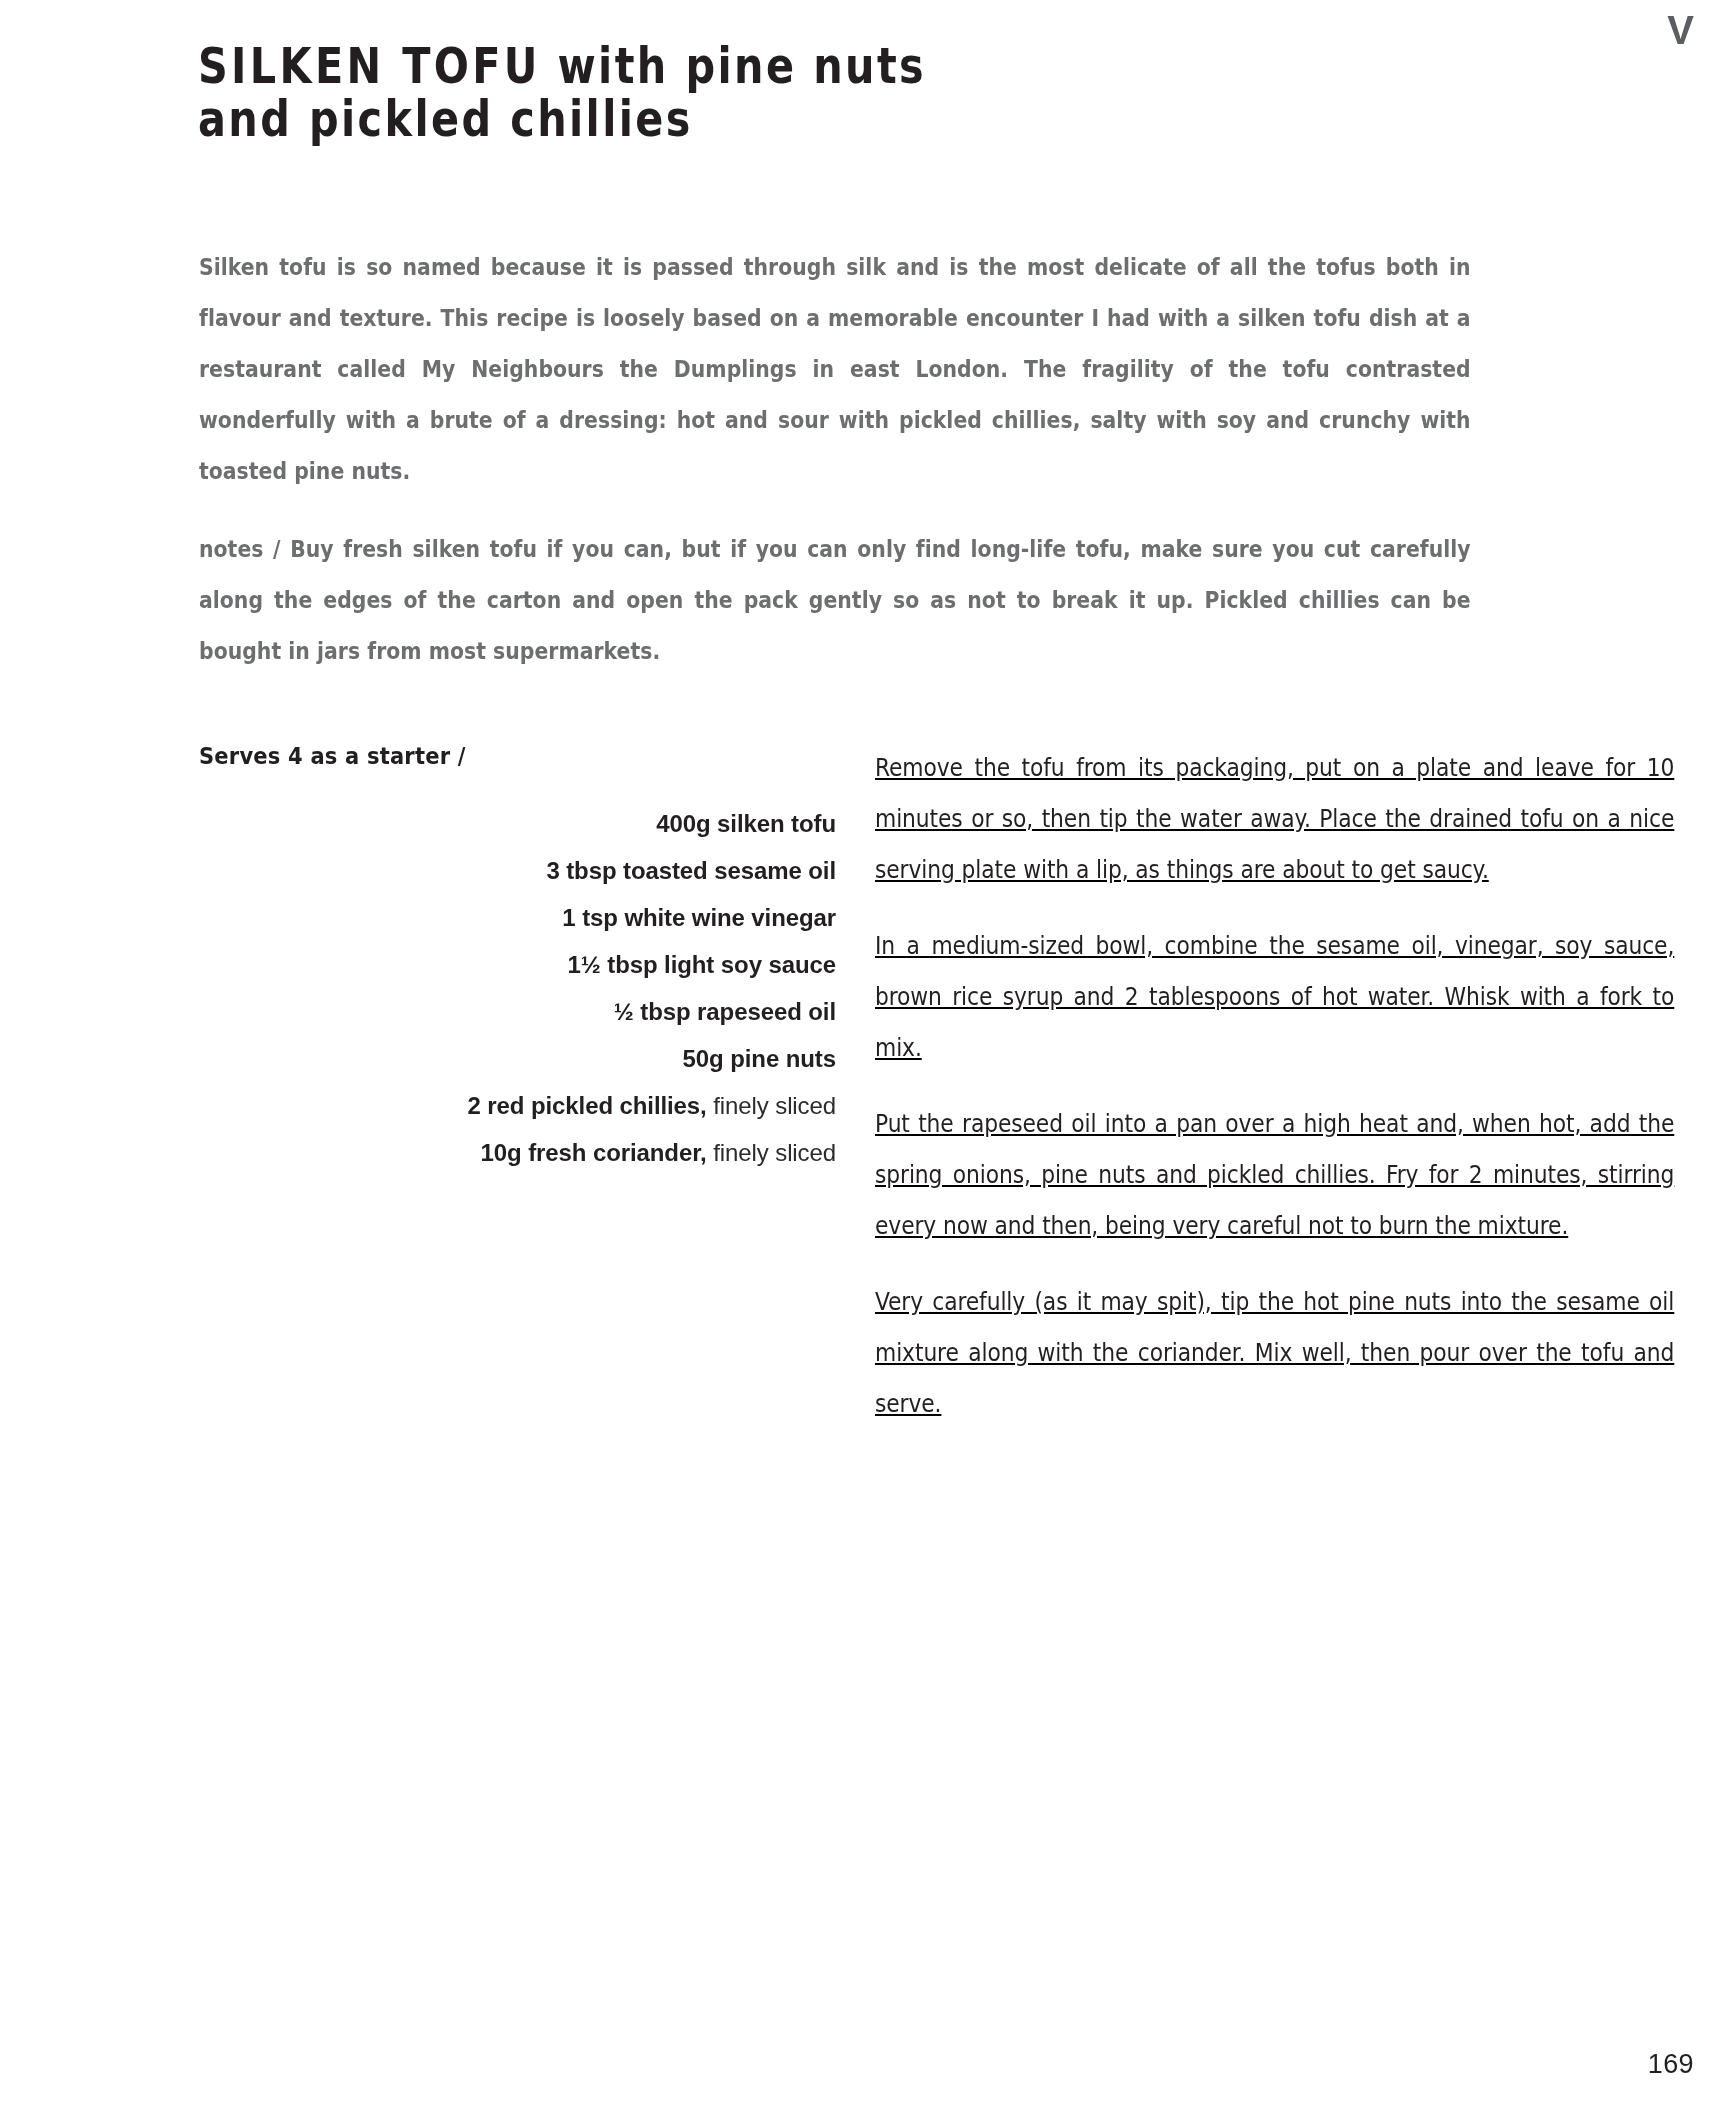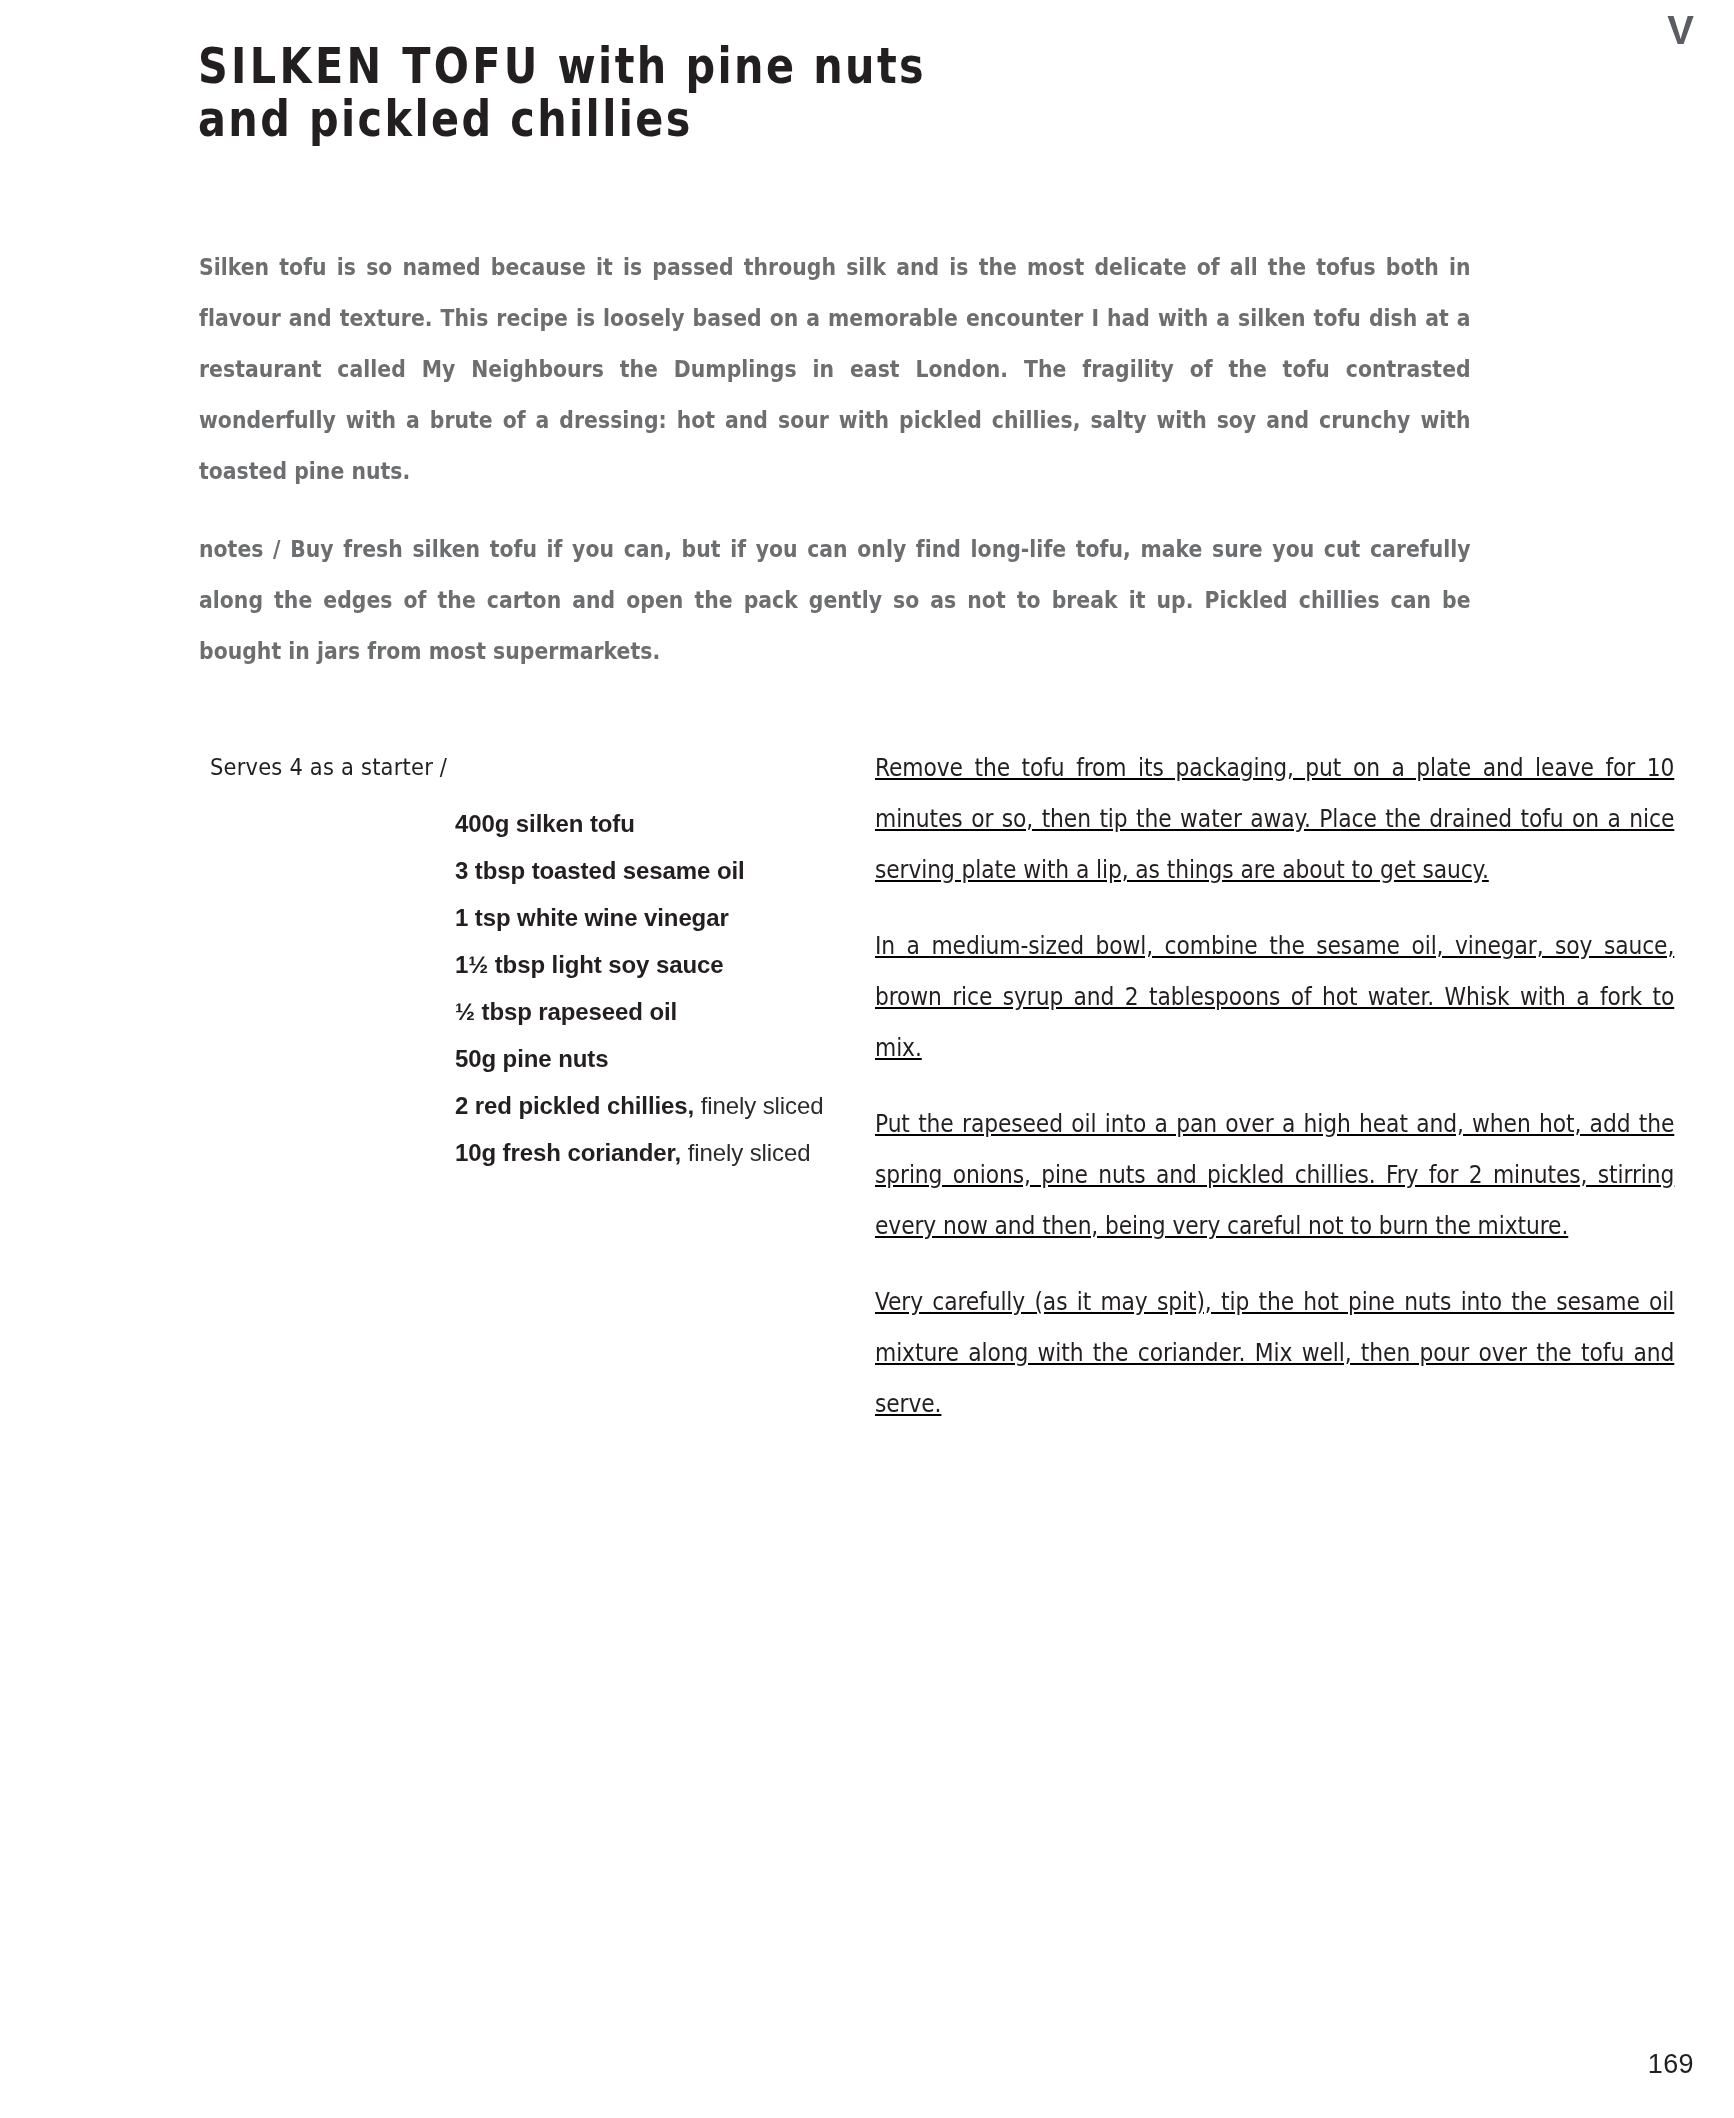--- a/index.html
+++ b/index.html
@@ -89,25 +89,25 @@
 
   .col-left {
     position: absolute;
     left: 199px;
     top: 0;
     width: 637px;
   }
 
   .serves-heading {
     font-family: "DejaVu Sans Condensed", "Liberation Sans Narrow", "Liberation Sans", sans-serif;
-    font-weight: normal;
+    font-weight: bold;
     font-size: 23.4px;
     color: #231f20;
     letter-spacing: 0.2px;
-    margin: 11px;
+    margin: 0;
     line-height: 1.2;
   }
 
   .ingredients {
     list-style: none;
     margin: 0;
     padding: 0;
     position: absolute;
     left: 256px;
     top: 66px;
@@ -115,20 +115,21 @@
   }
   .ingredients li {
     font-family: "Liberation Sans", sans-serif;
     font-size: 24px;
     line-height: 31px;
     color: #231f20;
     margin-bottom: 16px;
     padding-left: 0;
     text-indent: 0;
     letter-spacing: -0.1px;
+    text-align: right;
   }
   .ingredients li .strong {
     font-weight: 600;
   }
   .ingredients li .light {
     font-weight: 400;
     color: #2c2a2b;
   }
 
   .col-right {

